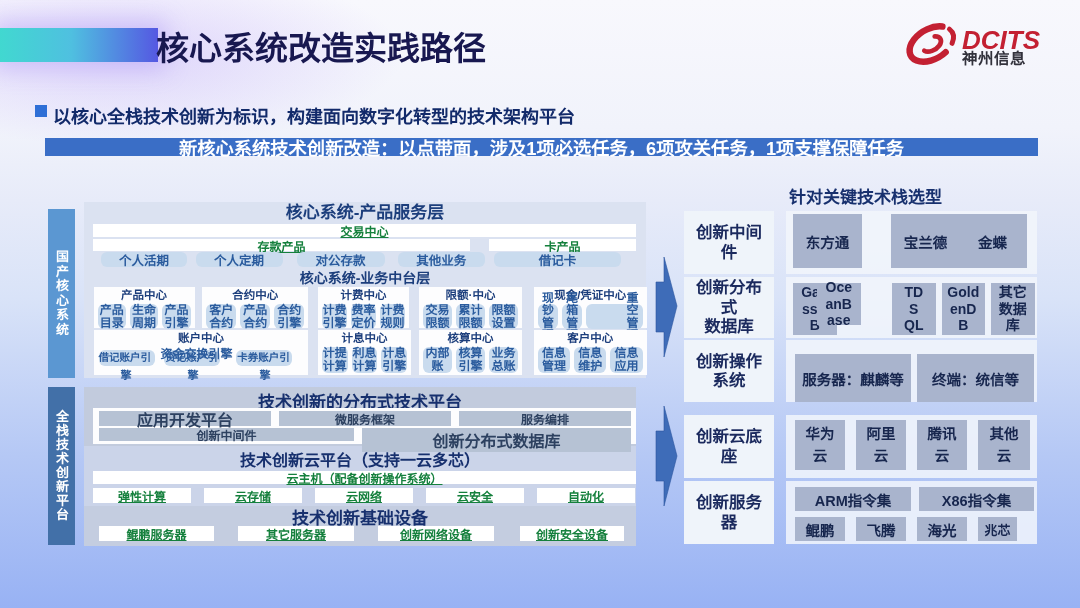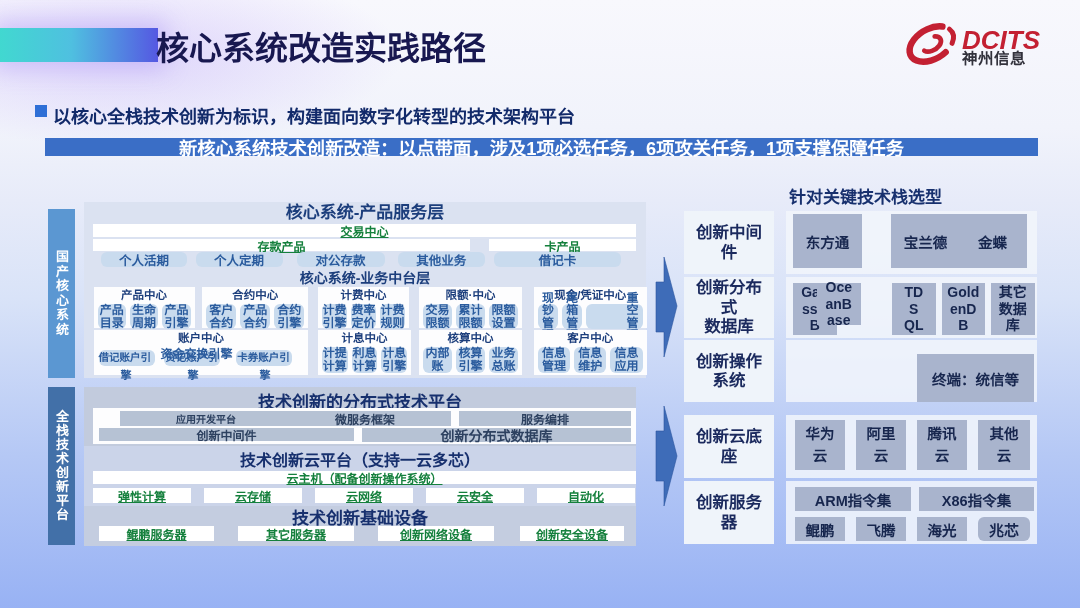--- a/index.html
+++ b/index.html
@@ -135,25 +135,25 @@
   <div class="abs" style="left:98px;top:366px;width:56px;text-align:center;font-size:11px;font-weight:bold;color:#2b5c9e;">擎</div>
   <div class="abs" style="left:165px;top:366px;width:56px;text-align:center;font-size:11px;font-weight:bold;color:#2b5c9e;">擎</div>
   <div class="abs" style="left:237px;top:366px;width:56px;text-align:center;font-size:11px;font-weight:bold;color:#2b5c9e;">擎</div>
 
   <div class="abs" style="left:84px;top:387px;width:552px;height:59px;background:#c2cbdd;"></div>
   <div class="abs" style="left:84px;top:446px;width:552px;height:60px;background:#cbd4e9;"></div>
   <div class="abs" style="left:84px;top:506px;width:552px;height:40px;background:#c4cde0;"></div>
 
   <div class="abs" style="left:84px;top:388px;width:552px;text-align:center;font-size:17px;font-weight:bold;color:#17306e;">技术创新的分布式技术平台</div>
   <div class="abs" style="left:93px;top:408px;width:543px;height:36px;background:#fdfdfe;"></div>
-  <div class="abs ctr" style="left:99px;top:411px;width:172px;height:15px;font-size:10px;background:#b6c2d4;color:#2d4160;font-weight:bold;margin-left:21px;">应用开发平台</div>
+  <div class="abs ctr" style="left:99px;top:411px;width:172px;height:15px;font-size:16px;background:#b6c2d4;color:#2d4160;font-weight:bold;">应用开发平台</div>
   <div class="abs ctr" style="left:279px;top:411px;width:172px;height:14.5px;font-size:12px;background:#b6c2d4;color:#2d4160;font-weight:bold;">微服务框架</div>
   <div class="abs ctr" style="left:459px;top:411px;width:172px;height:14.5px;font-size:12px;background:#b6c2d4;color:#2d4160;font-weight:bold;">服务编排</div>
   <div class="abs ctr" style="left:99px;top:427.5px;width:255px;height:13.5px;font-size:12px;background:#b6c2d4;color:#2d4160;font-weight:bold;">创新中间件</div>
-  <div class="abs ctr" style="left:362px;top:427.5px;width:269px;height:14px;font-size:14px;background:#b6c2d4;color:#2d4160;font-weight:bold;">创新分布式数据库</div>
+  <div class="abs ctr" style="left:362px;top:427.5px;width:269px;height:24px;font-size:16px;background:#b6c2d4;color:#2d4160;font-weight:bold;">创新分布式数据库</div>
 
   <div class="abs" style="left:84px;top:447px;width:552px;text-align:center;font-size:16px;font-weight:bold;color:#17306e;">技术创新云平台（支持一云多芯）</div>
   <div class="abs wbar ctr" style="left:93px;top:471px;width:543px;height:13px;font-size:12px;">云主机（配备创新操作系统）</div>
   <div class="abs wbar ctr" style="left:93px;top:488px;width:98px;height:15px;font-size:12px;">弹性计算</div>
   <div class="abs wbar ctr" style="left:204px;top:488px;width:98px;height:15px;font-size:12px;">云存储</div>
   <div class="abs wbar ctr" style="left:315px;top:488px;width:98px;height:15px;font-size:12px;">云网络</div>
   <div class="abs wbar ctr" style="left:426px;top:488px;width:98px;height:15px;font-size:12px;">云安全</div>
   <div class="abs wbar ctr" style="left:537px;top:488px;width:98px;height:15px;font-size:12px;">自动化</div>
 
   <div class="abs" style="left:84px;top:504px;width:552px;text-align:center;font-size:17px;font-weight:bold;color:#17306e;">技术创新基础设备</div>
@@ -184,27 +184,28 @@
   <div class="gbx ctr" style="left:793px;top:214px;width:69px;height:54px;font-size:14.5px;">东方通</div>
   <div class="gbx ctr" style="left:875px;top:214px;width:69px;height:54px;font-size:14.5px;margin-left:16px;">宝兰德</div>
   <div class="gbx ctr" style="left:958px;top:214px;width:69px;height:54px;font-size:14.5px;">金蝶</div>
 
   <div class="gbx ctr" style="left:793px;top:283px;width:43.5px;height:52px;font-size:14px;line-height:16.5px;">Gau<br>ssD<br>B</div>
   <div class="gbx ctr" style="left:817px;top:283px;width:43.5px;height:42px;font-size:14px;line-height:16.5px;">Oce<br>anB<br>ase</div>
   <div class="gbx ctr" style="left:892px;top:283px;width:43.5px;height:52px;font-size:14px;line-height:16.5px;">TD<br>S<br>QL</div>
   <div class="gbx ctr" style="left:941.5px;top:283px;width:43.5px;height:52px;font-size:14px;line-height:16.5px;">Gold<br>enD<br>B</div>
   <div class="gbx ctr" style="left:991px;top:283px;width:43.5px;height:52px;font-size:14px;line-height:16.5px;">其它<br>数据<br>库</div>
 
+  <div class="gbx ctr" style="left:795px;top:354px;width:116px;height:48px;font-size:14.5px;">服务器：麒麟等</div>
   <div class="gbx ctr" style="left:917px;top:354px;width:117px;height:48px;font-size:14.5px;">终端：统信等</div>
 
   <div class="gbx ctr" style="left:795px;top:420px;width:50px;height:50px;font-size:14.5px;line-height:22px;">华为<br>云</div>
   <div class="gbx ctr" style="left:856px;top:420px;width:50px;height:50px;font-size:14.5px;line-height:22px;">阿里<br>云</div>
   <div class="gbx ctr" style="left:917px;top:420px;width:50px;height:50px;font-size:14.5px;line-height:22px;">腾讯<br>云</div>
   <div class="gbx ctr" style="left:978px;top:420px;width:52px;height:50px;font-size:14.5px;line-height:22px;">其他<br>云</div>
 
   <div class="gbx ctr" style="left:795px;top:487px;width:116px;height:24px;font-size:14.5px;">ARM指令集</div>
   <div class="gbx ctr" style="left:919px;top:487px;width:115px;height:24px;font-size:14.5px;">X86指令集</div>
   <div class="gbx ctr" style="left:795px;top:517px;width:50px;height:24px;font-size:14.5px;">鲲鹏</div>
   <div class="gbx ctr" style="left:856px;top:517px;width:50px;height:24px;font-size:14.5px;">飞腾</div>
   <div class="gbx ctr" style="left:917px;top:517px;width:50px;height:24px;font-size:14.5px;">海光</div>
-  <div class="gbx ctr" style="left:978px;top:517px;width:52px;height:24px;font-size:15px;border-radius:6px;">兆芯</div>
+  <div class="gbx ctr" style="left:978px;top:517px;width:39px;height:24px;font-size:13px;">兆芯</div>
 
 </div>
 
 </body></html>

